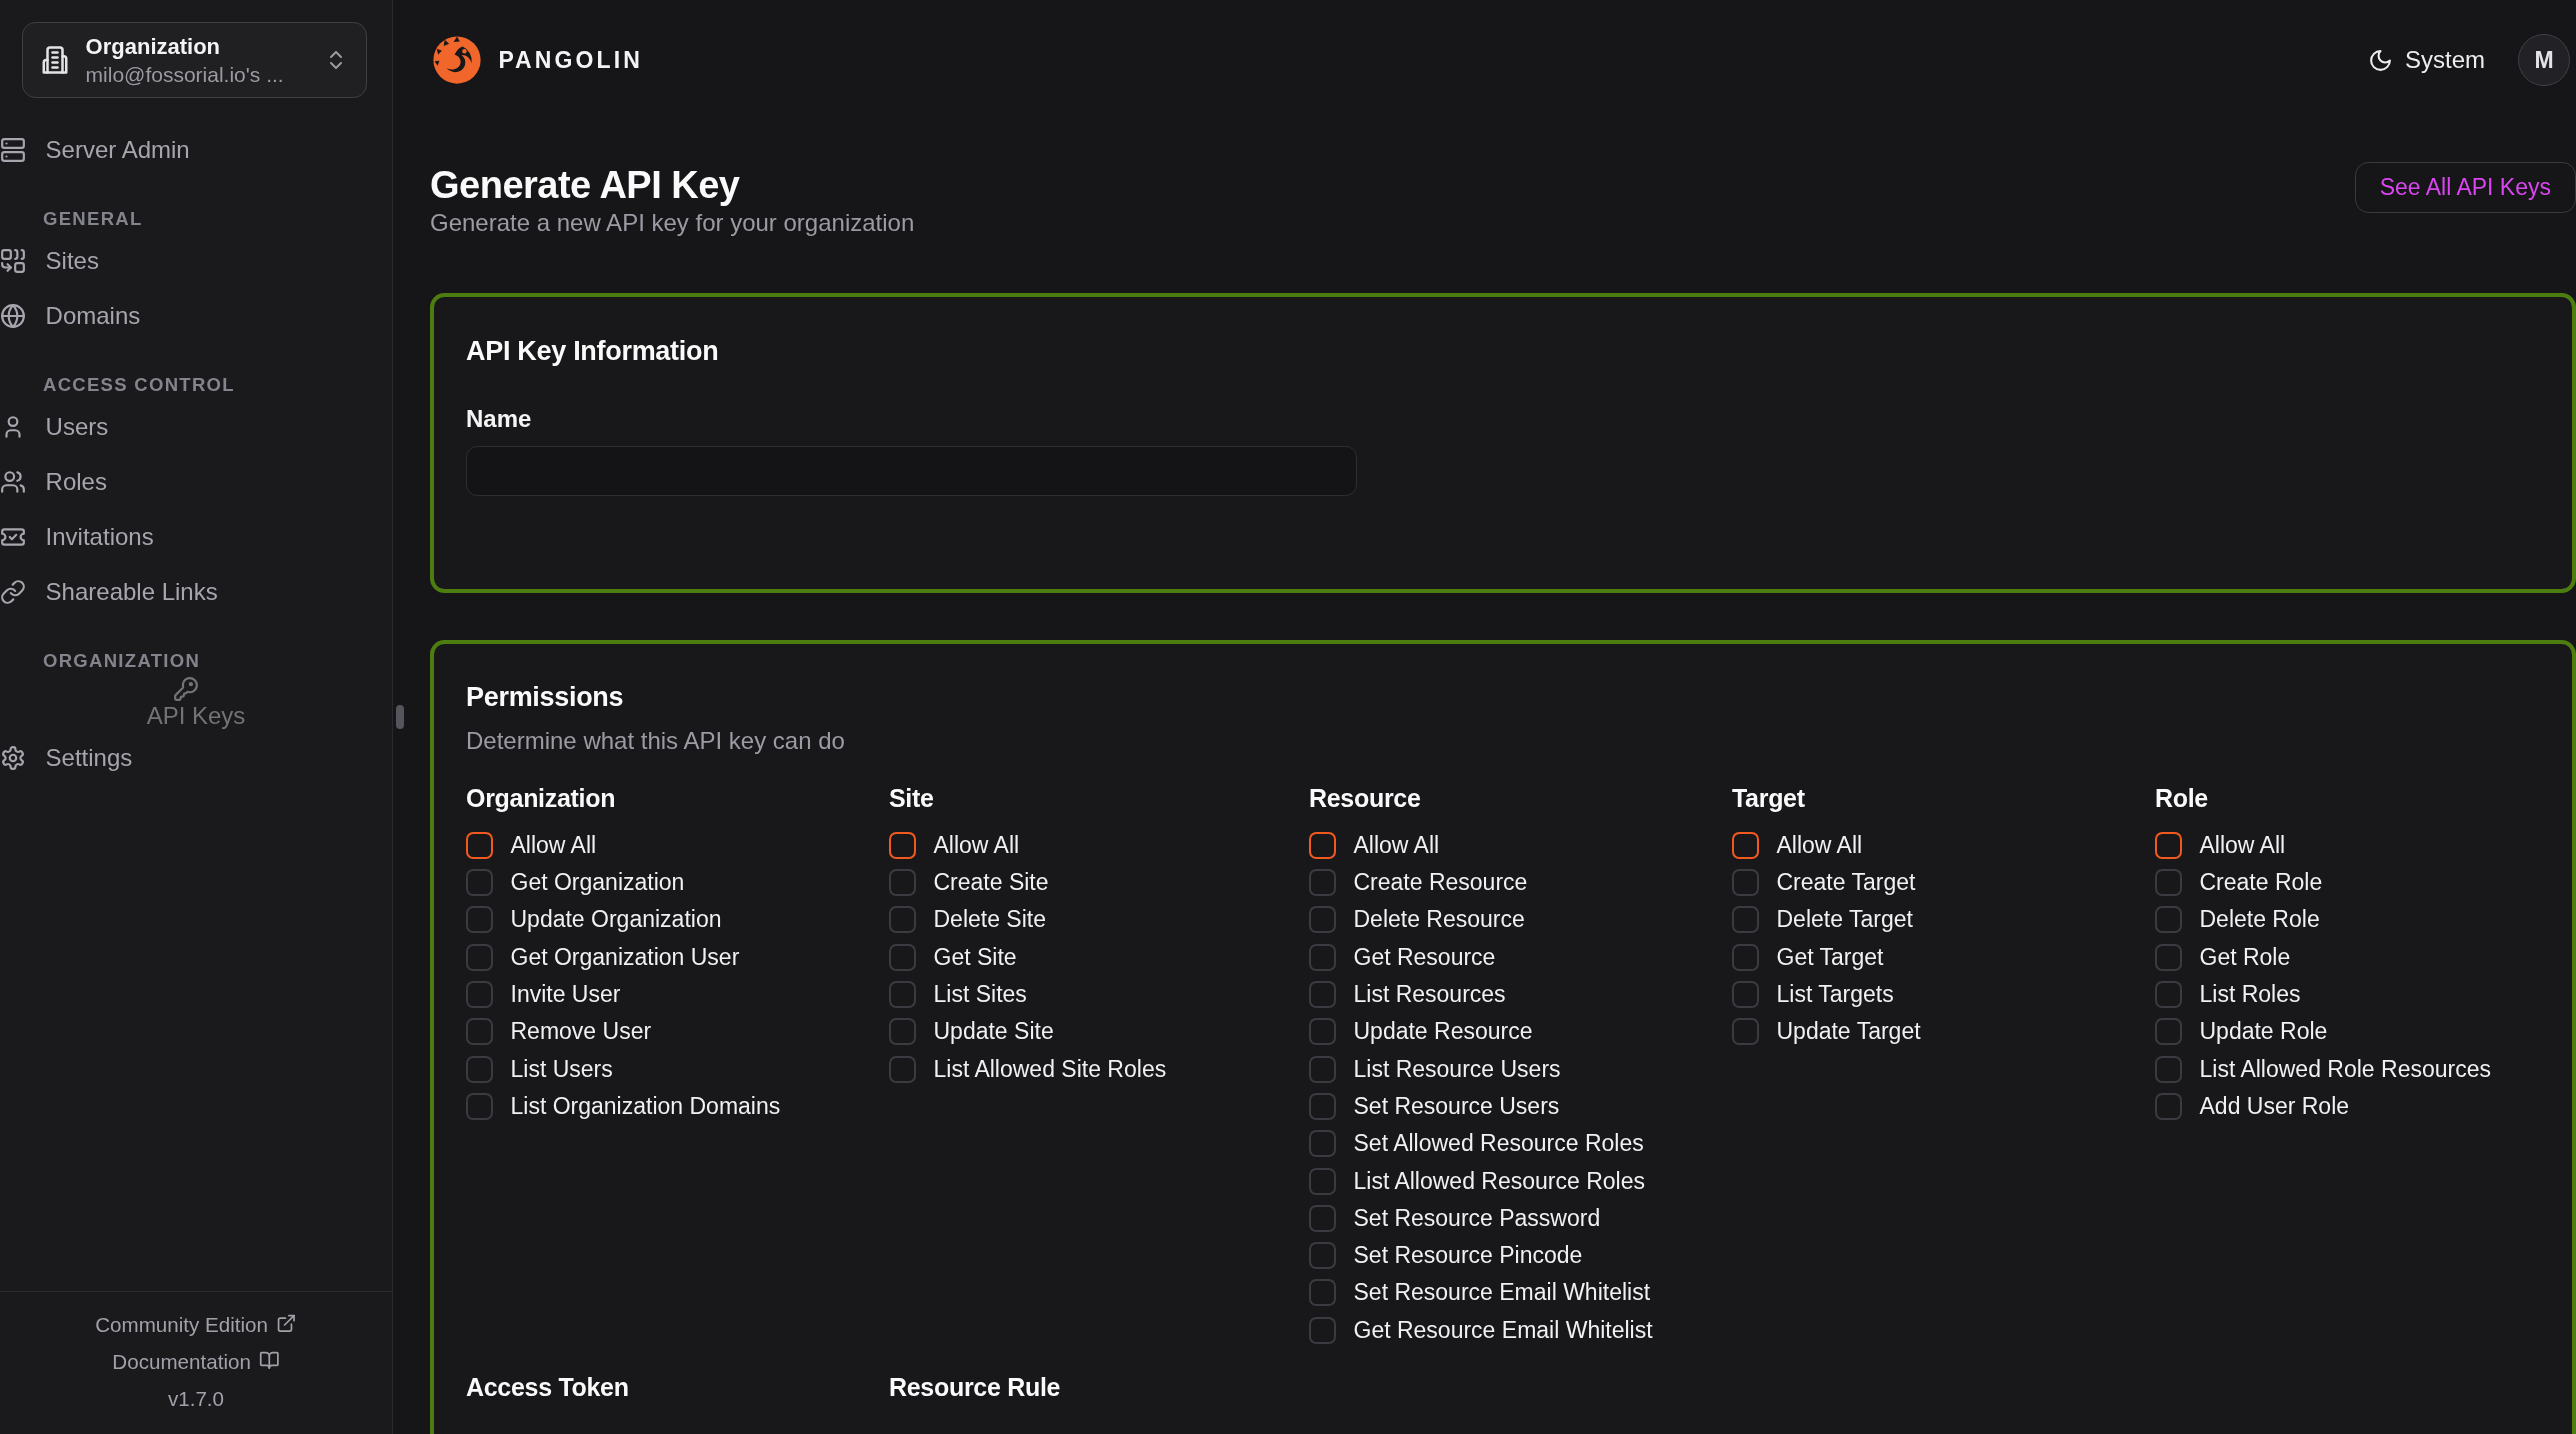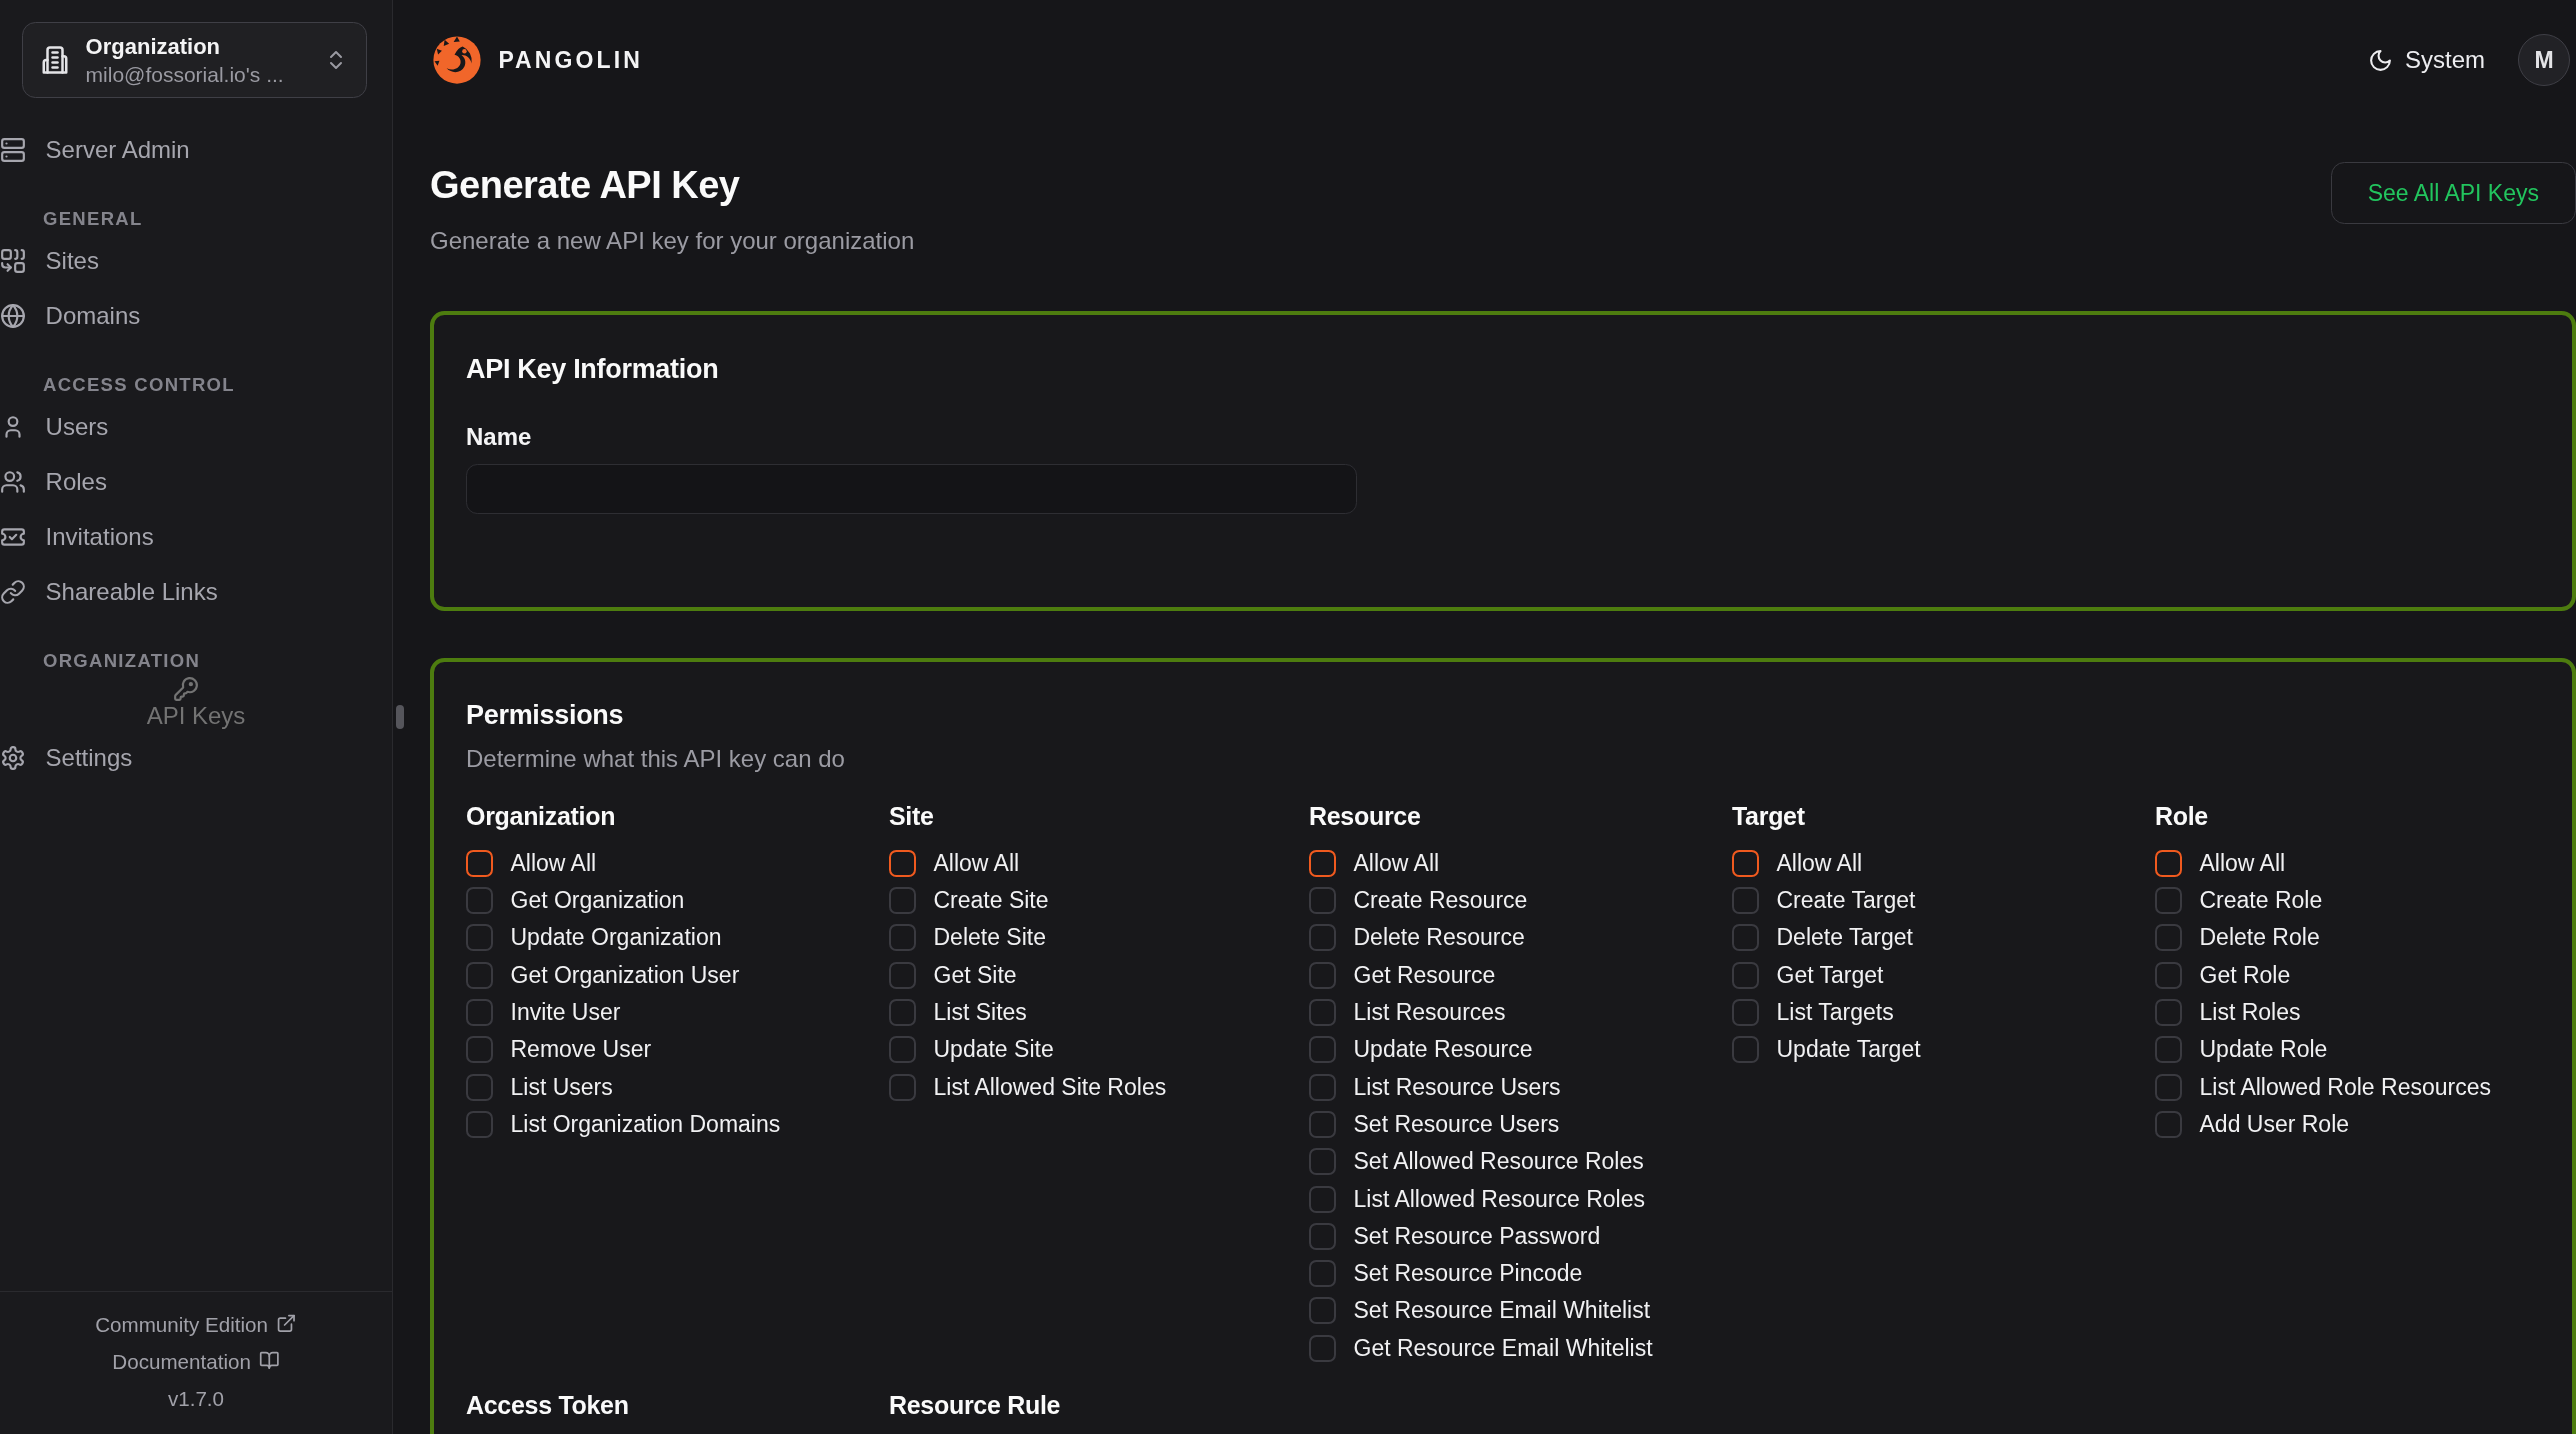--- a/index.html
+++ b/index.html
@@ -64,25 +64,25 @@
   .avatar {
     margin-left:33px; width:52px; height:52px; border-radius:50%;
     background:#222226; border:1.5px solid #3f3f46; display:flex; align-items:center;
     justify-content:center; font-size:23px; font-weight:700; color:#e4e4e7; cursor:pointer;
   }
   
   .main { position:absolute; left:393px; top:120px; width:2219px; padding:0 36px 0 37px; }
   .page-header { display:flex; align-items:flex-start; }
   .page-titles { margin-top:43px; }
   .page-title { font-size:38px; font-weight:700; line-height:44px; letter-spacing:-0.5px; color:#fafafa; }
-  .page-subtitle { margin-top:19px; font-size:24px; line-height:30px; color:#9b9ba3;text-align:right; }
+  .page-subtitle { margin-top:1px; font-size:24px; line-height:30px; color:#9b9ba3;text-align:right; }
   .see-all-btn {
-    margin-left:auto; margin-top:42px; height:62px; padding:0 36px;
+    margin-left:auto; margin-top:42px; height:51px; padding:0 24px;
     border:1.5px solid #3a3a40; border-radius:13.4px; background:transparent;
-    color:#22c55e; font-size:23px; font-weight:500; font-family:"Liberation Sans", sans-serif;
+    color:#d946ef; font-size:23px; font-weight:500; font-family:"Liberation Sans", sans-serif;
     display:flex; align-items:center; cursor:pointer;
   }
   .card {
     border:4px solid #4d7c0f; border-radius:14.4px; background:#18181b; width:100%;
     padding:0 32px;
   }
   .card-info { margin-top:55px; height:300px; }
   .card-title { font-size:27px; font-weight:700; line-height:33px; color:#fafafa; letter-spacing:-0.3px; }
   .card-info .card-title { padding-top:38px; }
   .field-label { margin-top:36px; font-size:24px; font-weight:600; color:#f4f4f5; line-height:29px; }

